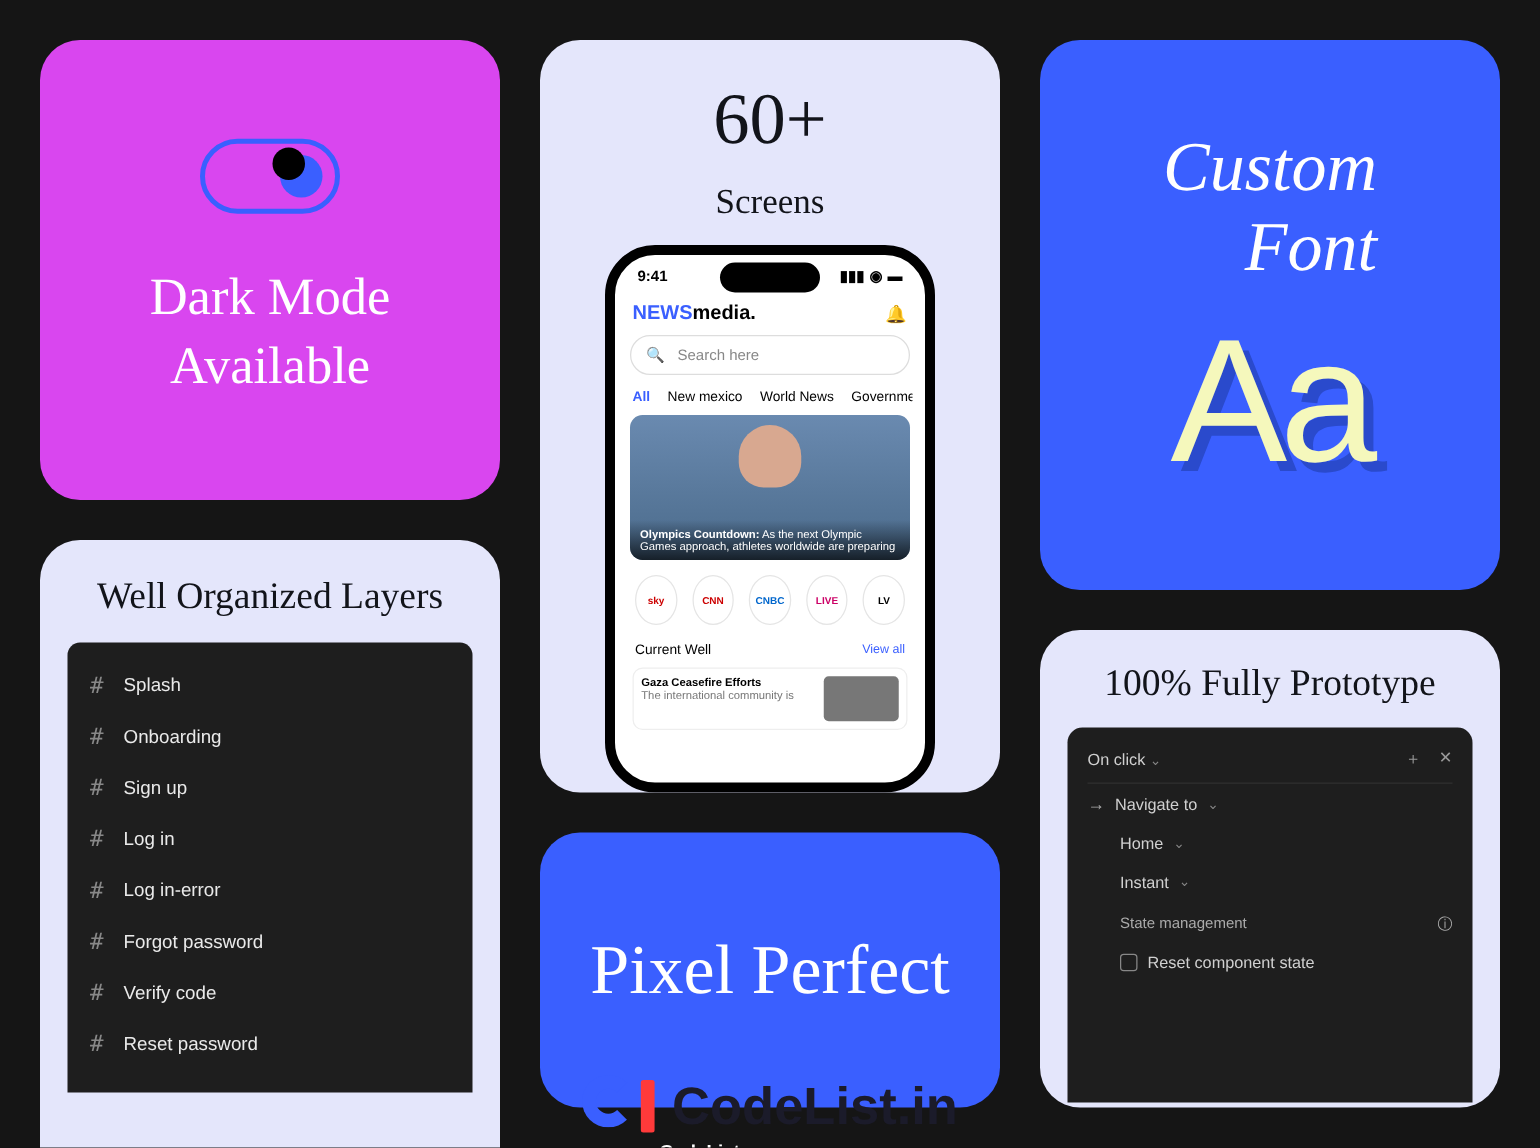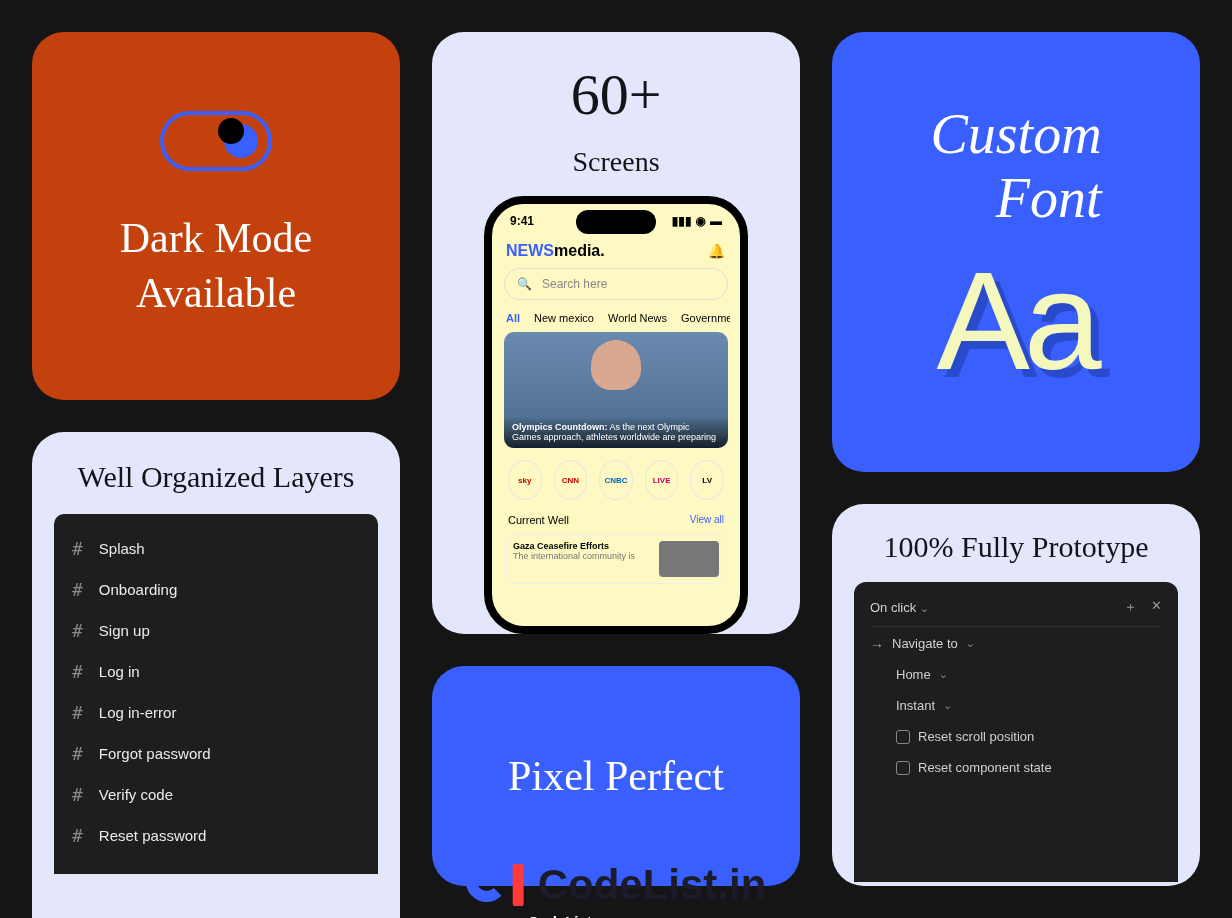--- a/index.html
+++ b/index.html
@@ -19,21 +19,21 @@
   }
   .col { display: flex; flex-direction: column; gap: 32px; }
   .card {
     border-radius: 32px;
     overflow: hidden;
     position: relative;
   }
 
   
   .card-dark {
-    background: #c2410c;
+    background: #d946ef;
     height: 368px;
     display: flex;
     flex-direction: column;
     align-items: center;
     justify-content: center;
   }
   .toggle {
     width: 112px;
     height: 60px;
     border: 4px solid #3a5fff;
@@ -119,21 +119,21 @@
     line-height: 1;
   }
   .card-screens .sub {
     font-size: 28px;
     color: #12141a;
     margin-top: 22px;
   }
   .phone {
     width: 264px;
     height: 570px;
-    background: #fef9c3;
+    background: #ffffff;
     border-radius: 40px;
     border: 8px solid #000;
     margin-top: 18px;
     padding: 6px 10px 0 10px;
     font-family: -apple-system, Helvetica, Arial, sans-serif;
     overflow: hidden;
     position: relative;
   }
   .status-bar {
     display:flex;
@@ -246,21 +246,21 @@
   
   .card-pixel {
     background: #3a5fff;
     height: 220px;
     display:flex;
     align-items:center;
     justify-content:center;
   }
   .card-pixel h2 {
     color:#fff;
-    font-size:42px;
+    font-size:56px;
     font-weight:400;
   }
 
   
   .card-font {
     background:#3a5fff;
     height: 440px;
     display:flex;
     flex-direction:column;
     align-items:center;
@@ -511,23 +511,23 @@
           <span class="chev">⌄</span>
         </div>
         <div class="pp-row indent">
           <span>Home</span>
           <span class="chev">⌄</span>
         </div>
         <div class="pp-row indent">
           <span>Instant</span>
           <span class="chev">⌄</span>
         </div>
-        <div class="pp-row indent">
-          <span class="cb"></span>
-          <span>Reset scroll position</span>
+        <div class="section-t">
+          <span>State management</span>
+          <span>ⓘ</span>
         </div>
         <div class="pp-row indent">
           <span class="cb"></span>
           <span>Reset component state</span>
         </div>
       </div>
     </div>
   </div>
 </div>
 

